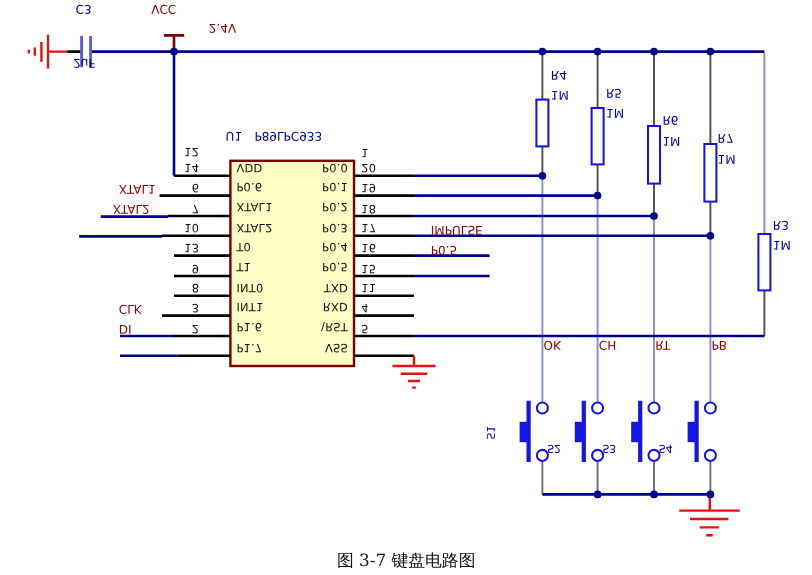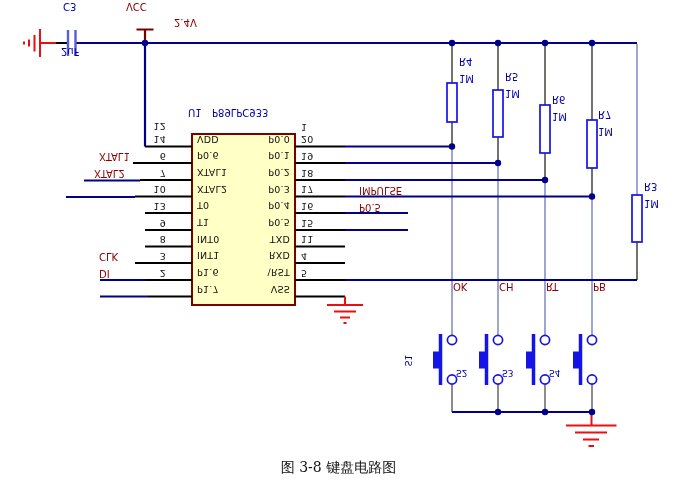--- a/index.html
+++ b/index.html
@@ -99,21 +99,21 @@
   <div class="t mar" style="left:126px;top:1px">VCC</div>
   <div class="t mar" style="left:174px;top:17px">2.4V</div>
   <div class="t blu" style="left:188px;top:107px">U1</div>
   <div class="t blu" style="left:212px;top:107px">P89LPC933</div>
   <div class="t mar" style="left:99px;top:151px">XTAL1</div>
   <div class="t mar" style="left:94px;top:168px">XTAL2</div>
   <div class="t mar" style="left:99px;top:251px">CLK</div>
   <div class="t mar" style="left:99px;top:268px">DI</div>
   <div class="t mar" style="left:359px;top:185px">IMPULSE</div>
   <div class="t mar" style="left:359px;top:202px">P0.5</div>
-  <div class="caption">图 3-8  键盘电路图</div>
+  <div class="caption">图 3-7  键盘电路图</div>
 
   <div id="genlabels">
       <div class="t nm" style="left: 197px; top: 133.5px;">VDD</div>
       <div class="t nm" style="left: 212px; width: 78px; top: 133.5px; text-align: right;">P0.0</div>
       <div class="t nm" style="left: 197px; top: 150px;">P0.6</div>
       <div class="t nm" style="left: 212px; width: 78px; top: 150px; text-align: right;">P0.1</div>
       <div class="t nm" style="left: 197px; top: 167px;">XTAL1</div>
       <div class="t nm" style="left: 212px; width: 78px; top: 167px; text-align: right;">P0.2</div>
       <div class="t nm" style="left: 197px; top: 183.5px;">XTAL2</div>
       <div class="t nm" style="left: 212px; width: 78px; top: 183.5px; text-align: right;">P0.3</div>

